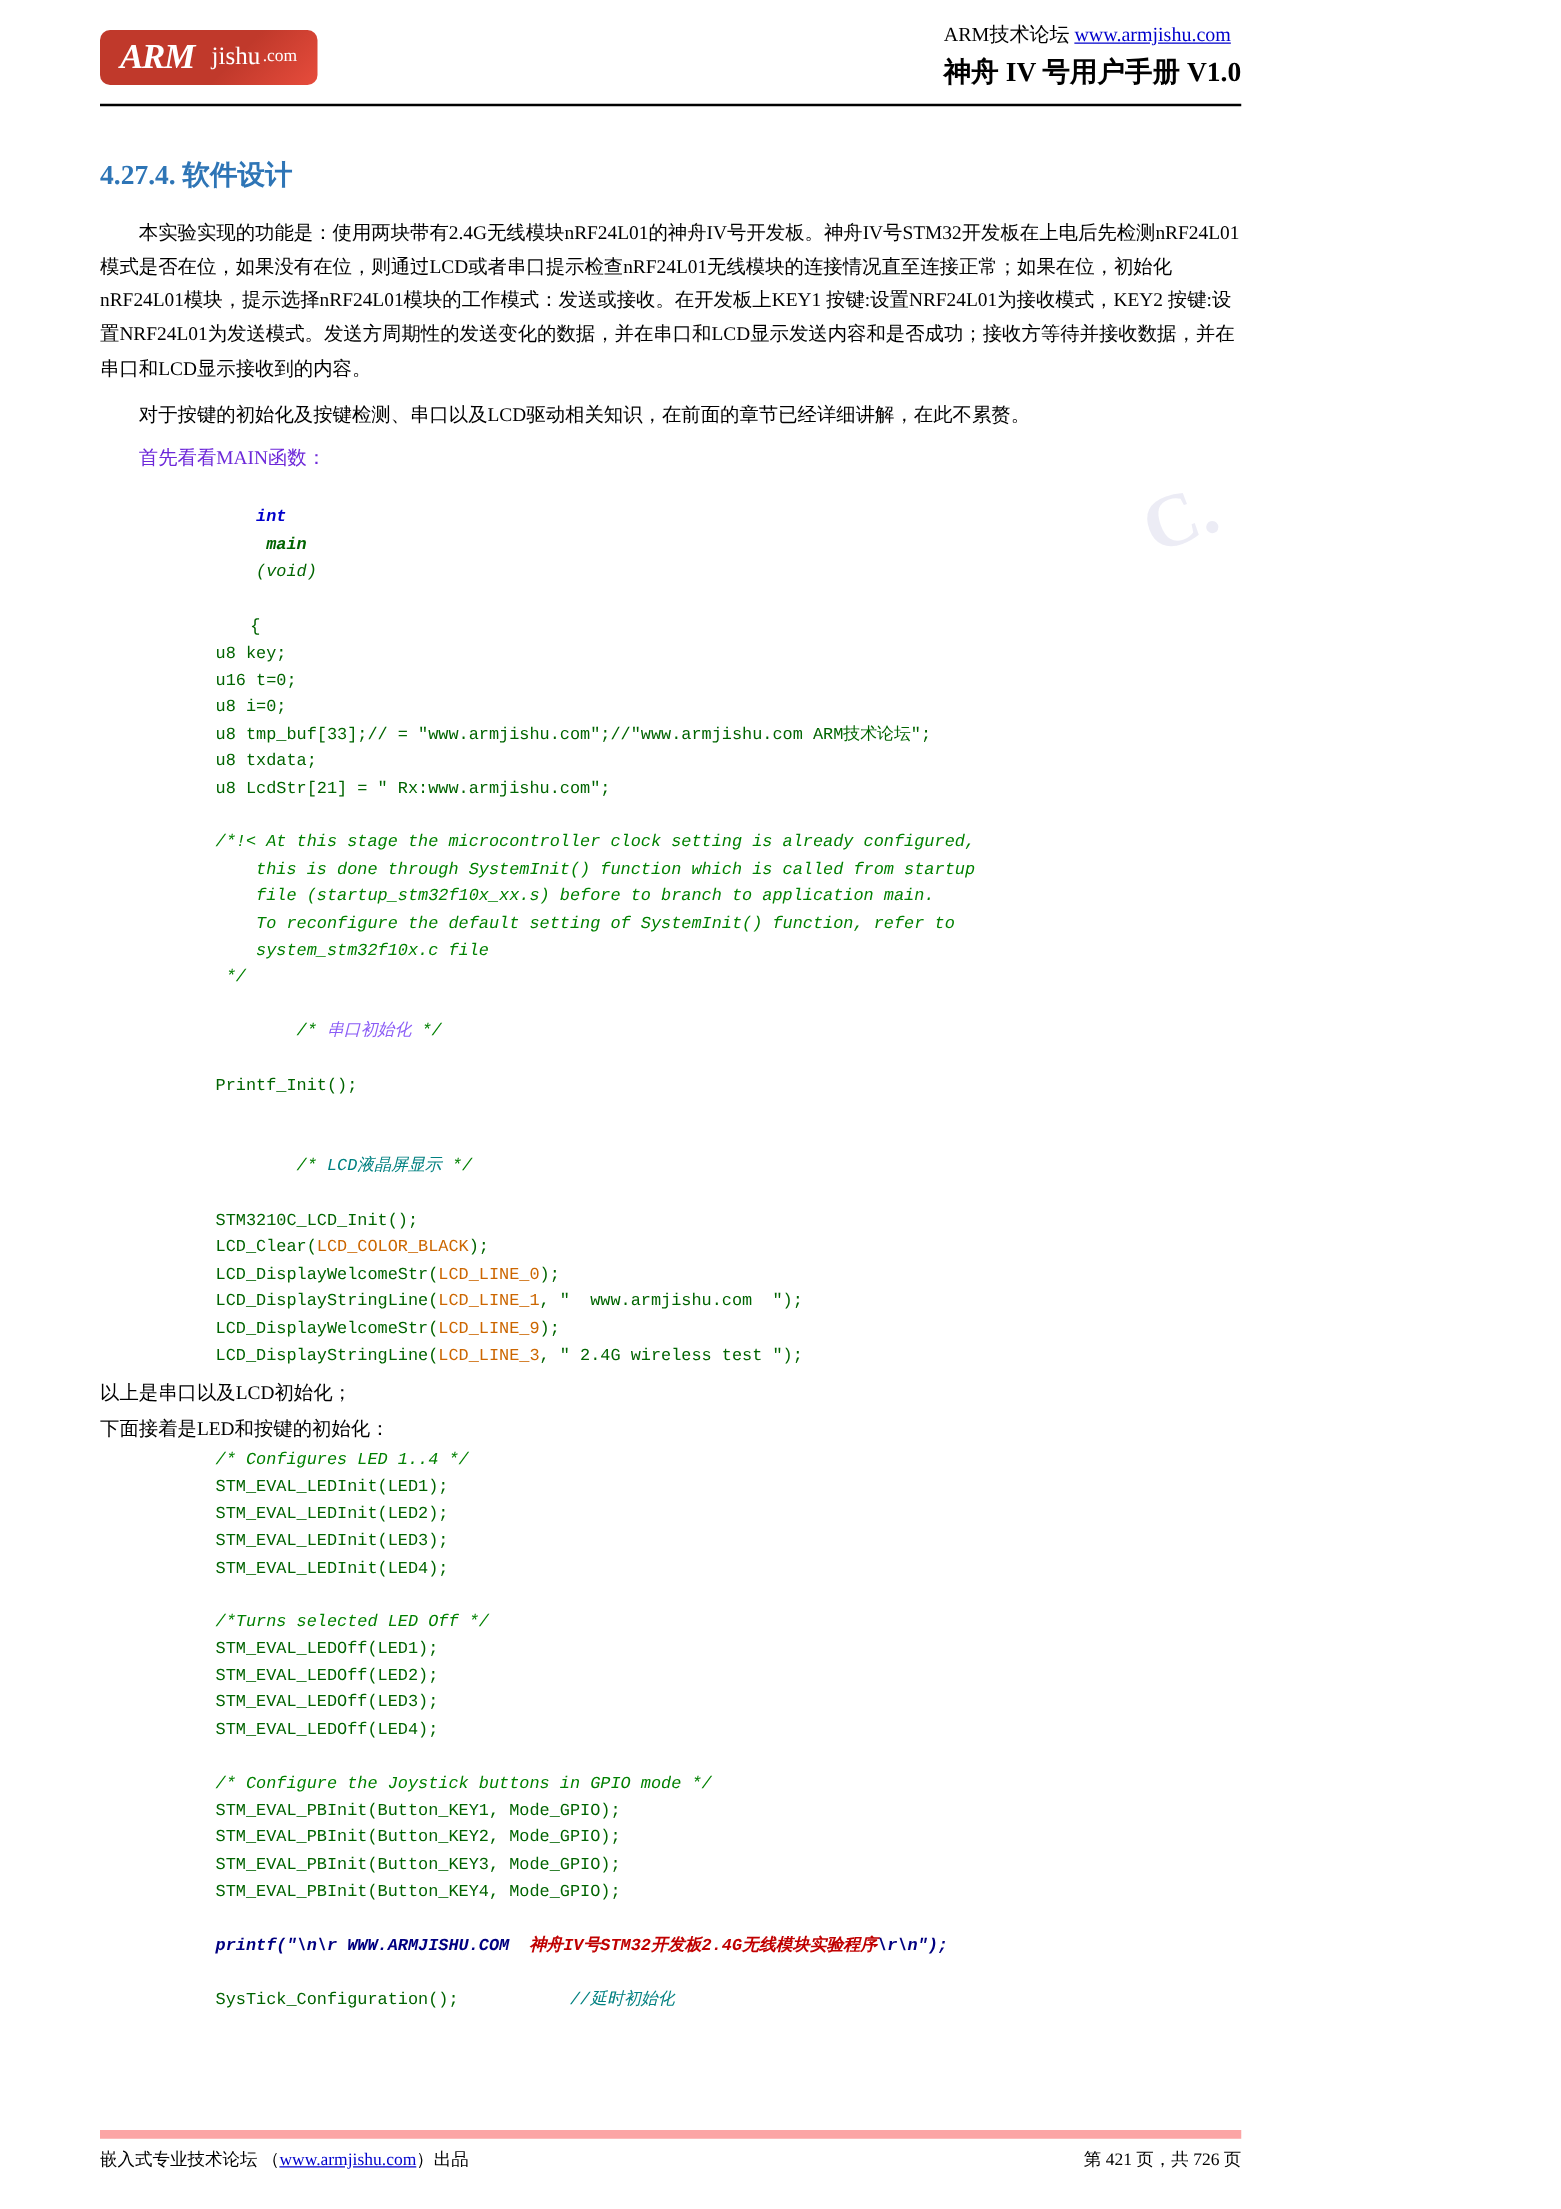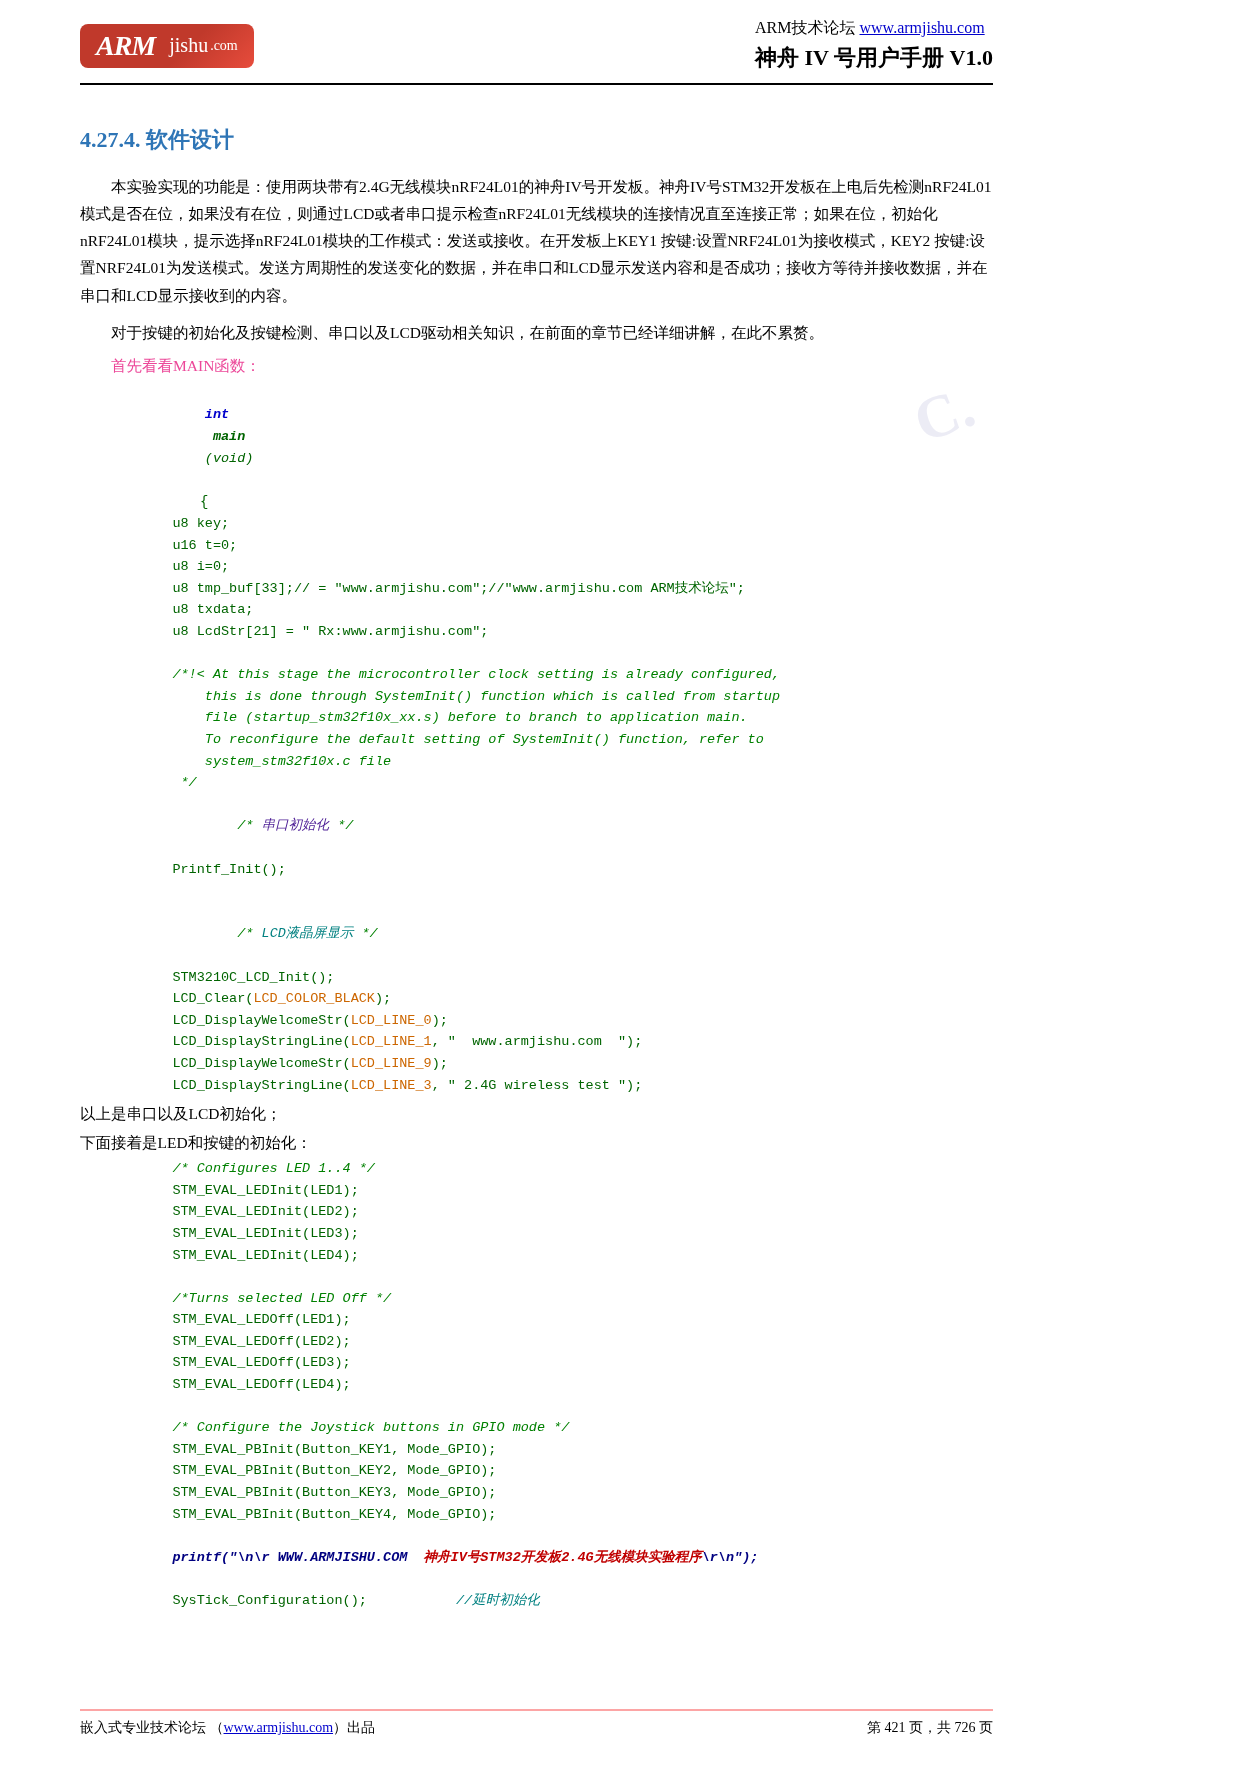--- a/index.html
+++ b/index.html
@@ -101,21 +101,21 @@
     .paragraph {
       font-size: 15.5px;
       line-height: 1.75;
       color: #000;
       text-indent: 2em;
       margin-bottom: 10px;
     }
     .sub-heading {
       font-size: 15.5px;
       font-weight: normal;
-      color: #ec4899;
+      color: #6d28d9;
       margin-bottom: 6px;
       text-indent: 2em;
     }
     
     .code-block {
       font-family: "Courier New", Courier, monospace;
       font-size: 13.5px;
       line-height: 1.6;
       color: #006400;
       margin: 4px 0 4px 60px;
@@ -131,41 +131,41 @@
     }
     .code-type {
       color: #006400;
       font-style: italic;
     }
     .code-comment {
       color: #008000;
       font-style: italic;
     }
     .code-comment-cn {
-      color: #4c1d95;
+      color: #8b5cf6;
       font-style: italic;
     }
     .code-lcd {
       color: #cc6600;
     }
     .inline-label {
       font-size: 15.5px;
       color: #000;
       margin: 8px 0 4px 0;
     }
     
     .footer {
       position: absolute;
       bottom: 30px;
       left: 80px;
       right: 80px;
       display: flex;
       justify-content: space-between;
       align-items: center;
-      border-top: 2px solid #fca5a5;
+      border-top: 7px solid #fca5a5;
       padding-top: 8px;
       font-size: 14px;
     }
     .footer-left a {
       color: #0000cc;
       text-decoration: underline;
     }
     .brace {
       font-family: "Courier New", Courier, monospace;
       font-size: 14px;

